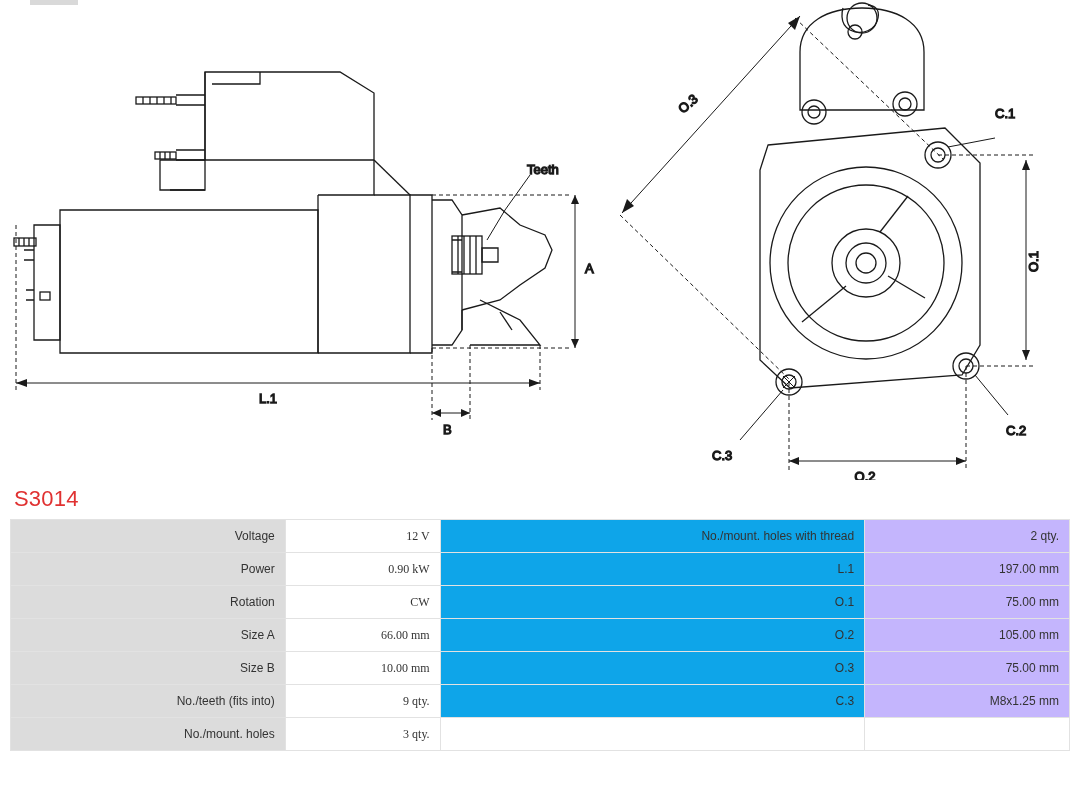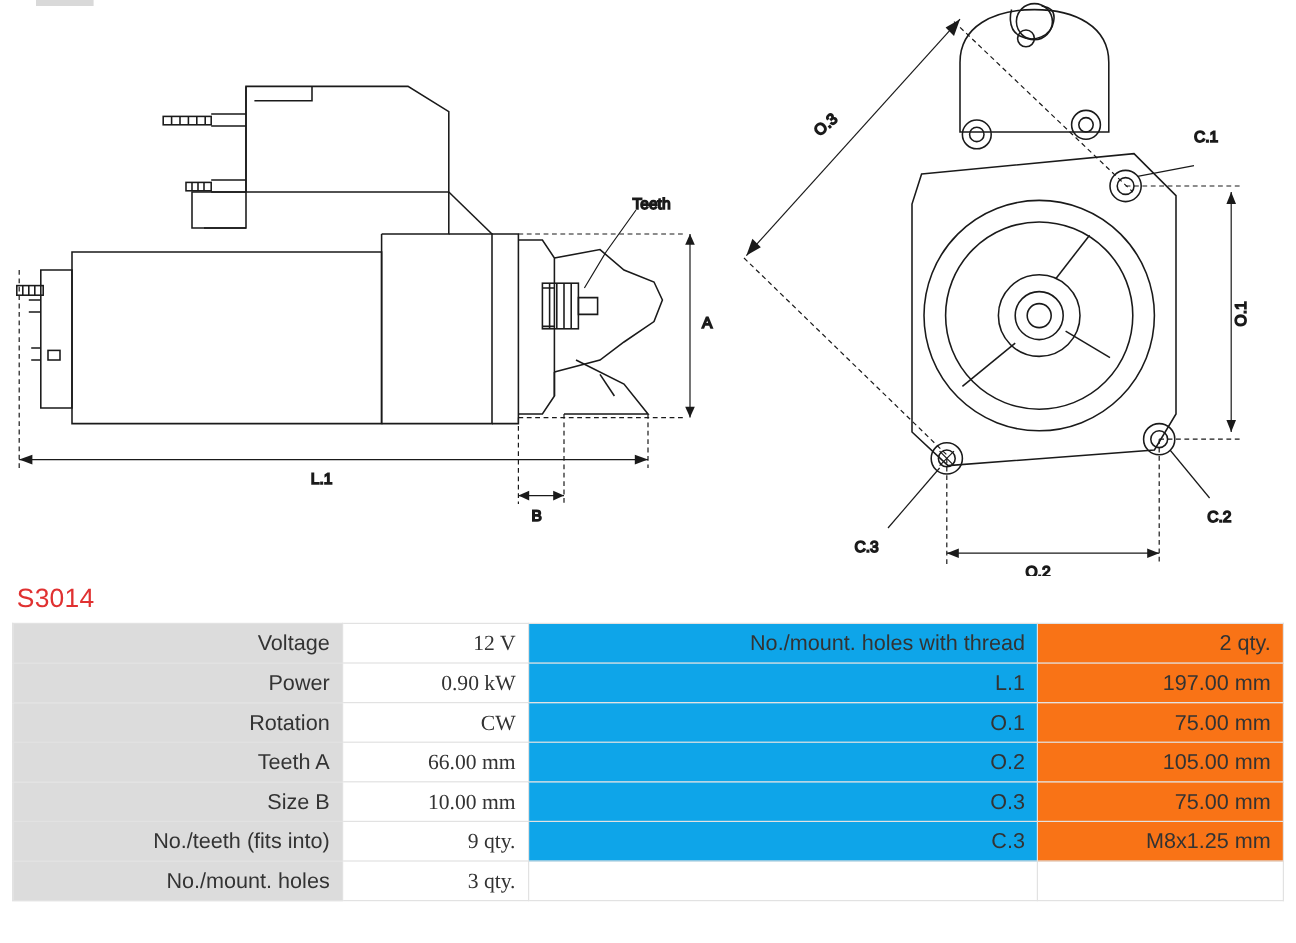--- a/index.html
+++ b/index.html
@@ -29,21 +29,21 @@
     left: 14px; top: 486px;
     font-size: 22px;
     color: #e03131;
     letter-spacing: 0.2px;
   }
   table.specs {
     position: absolute;
     left: 10px; top: 519px;
     width: 1060px;
     border-collapse: collapse;
-    font-size: 18px;
+    font-size: 12px;
     color: #3c3c3c;
   }
   table.specs td {
     border: 1px solid #e2e2e2;
     height: 33px;
     padding: 0 10px;
     vertical-align: middle;
   }
   td.lbl {
     background: #dcdcdc;
@@ -58,21 +58,21 @@
     color: #333;
     font-family: Liberation Serif, serif;
   }
   td.lbl2 {
     background: #0ea5e9;
     text-align: right;
     width: 425px;
     color: #333;
   }
   td.val2 {
-    background: #f97316;
+    background: #c4b5fd;
     text-align: right;
     width: 205px;
     color: #333;
   }
   td.empty { background: #ffffff; }
   svg text { font-family: "Liberation Sans", sans-serif; font-size: 13px; fill: #1a1a1a; }
 </style>
 </head>
 <body>
 
@@ -241,21 +241,21 @@
         <td class="lbl2">L.1</td>
         <td class="val2">197.00 mm</td>
       </tr>
       <tr>
         <td class="lbl">Rotation</td>
         <td class="val">CW</td>
         <td class="lbl2">O.1</td>
         <td class="val2">75.00 mm</td>
       </tr>
       <tr>
-        <td class="lbl">Teeth A</td>
+        <td class="lbl">Size A</td>
         <td class="val">66.00 mm</td>
         <td class="lbl2">O.2</td>
         <td class="val2">105.00 mm</td>
       </tr>
       <tr>
         <td class="lbl">Size B</td>
         <td class="val">10.00 mm</td>
         <td class="lbl2">O.3</td>
         <td class="val2">75.00 mm</td>
       </tr>

